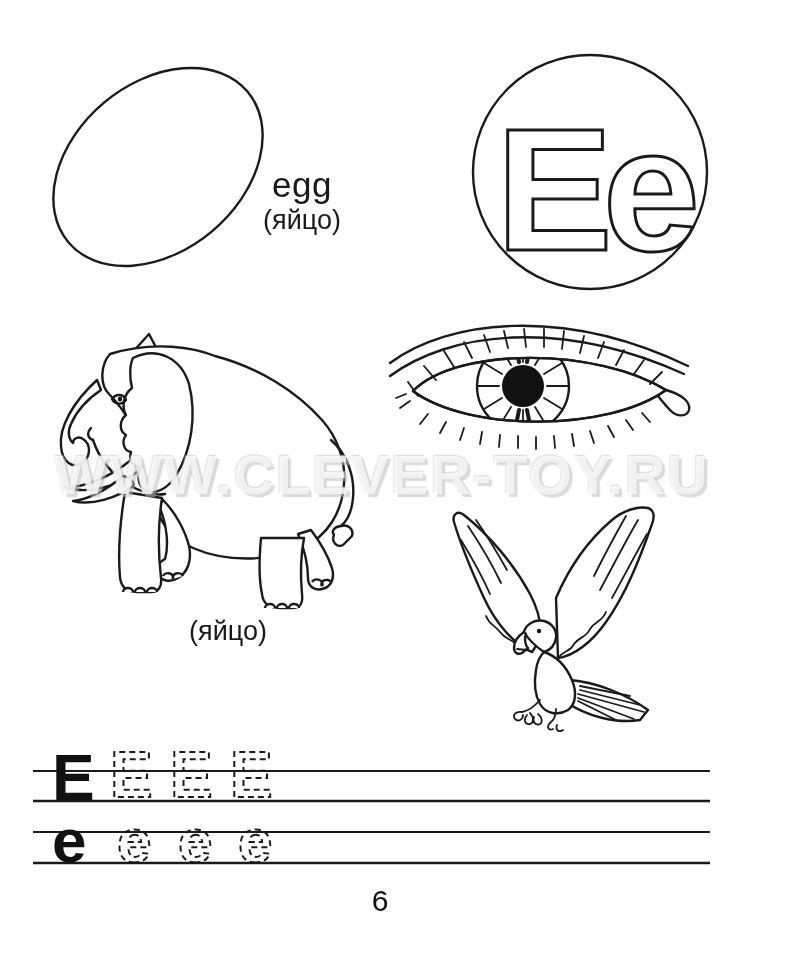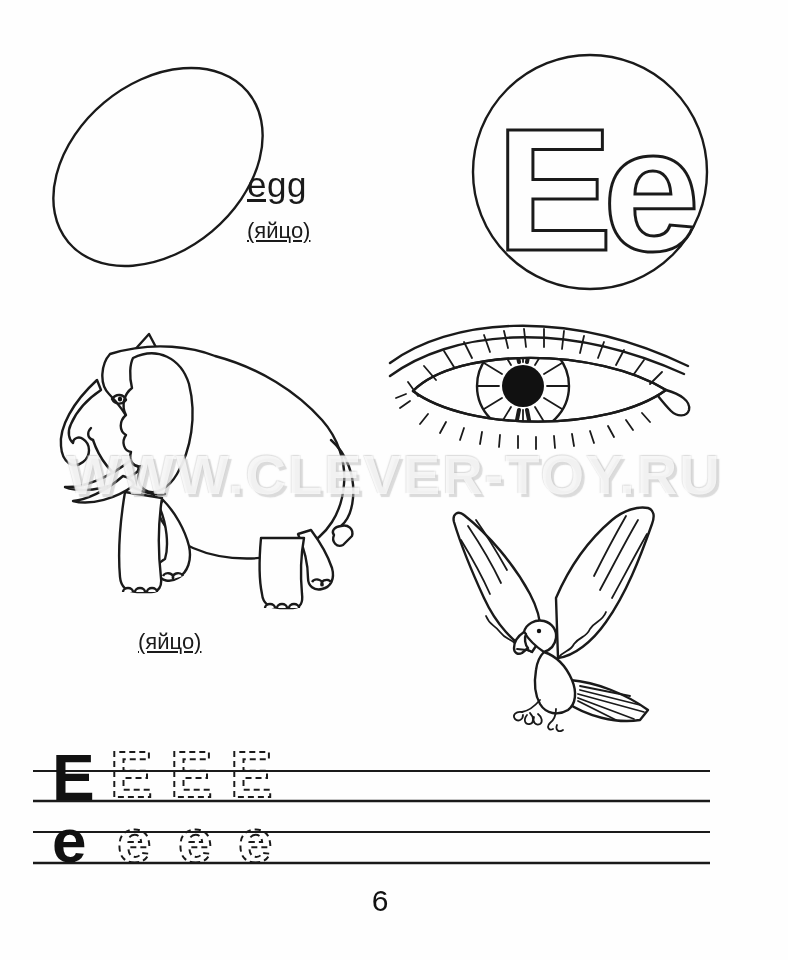--- a/index.html
+++ b/index.html
@@ -3,25 +3,25 @@
 <meta charset="utf-8">
 <style>
   html,body{margin:0;padding:0;background:#888;}
   .page{
     position:relative;width:788px;height:960px;background:#fefefe;
     font-family:"Liberation Sans", sans-serif;color:#1a1a1a;overflow:hidden;
     margin:0 auto;
   }
   .abs{position:absolute;}
   svg{display:block;}
-  .vocab-label{position:absolute;text-align:left;line-height:1.06;text-decoration:underline;}
+  .vocab-label{position:absolute;text-align:center;line-height:1.06;}
   .vocab-word{font-size:35px;font-weight:400;letter-spacing:0.5px;}
-  .vocab-trans{font-size:22px;margin-top:16px;}
+  .vocab-trans{font-size:27px;margin-top:3px;}
   .watermark{
-    position:absolute;left:44px;top:442px;width:700px;text-align:center;
+    position:absolute;left:32px;top:442px;width:700px;text-align:center;
     font-size:56px;font-weight:bold;letter-spacing:2px;white-space:nowrap;
     color:rgba(255,255,255,0.72);
     text-shadow:3px 3px 1px rgba(190,190,190,0.55), -1px -1px 1px rgba(205,205,205,0.5), 1px -1px 1px rgba(210,210,210,0.4);
     z-index:6;pointer-events:none;
   }
   .page-number{
     position:absolute;left:340px;top:884px;width:80px;text-align:center;
     font-size:30px;color:#111;
   }
   .ink{stroke:#1a1a1a;fill:none;stroke-width:2.4;stroke-linecap:round;stroke-linejoin:round;}

